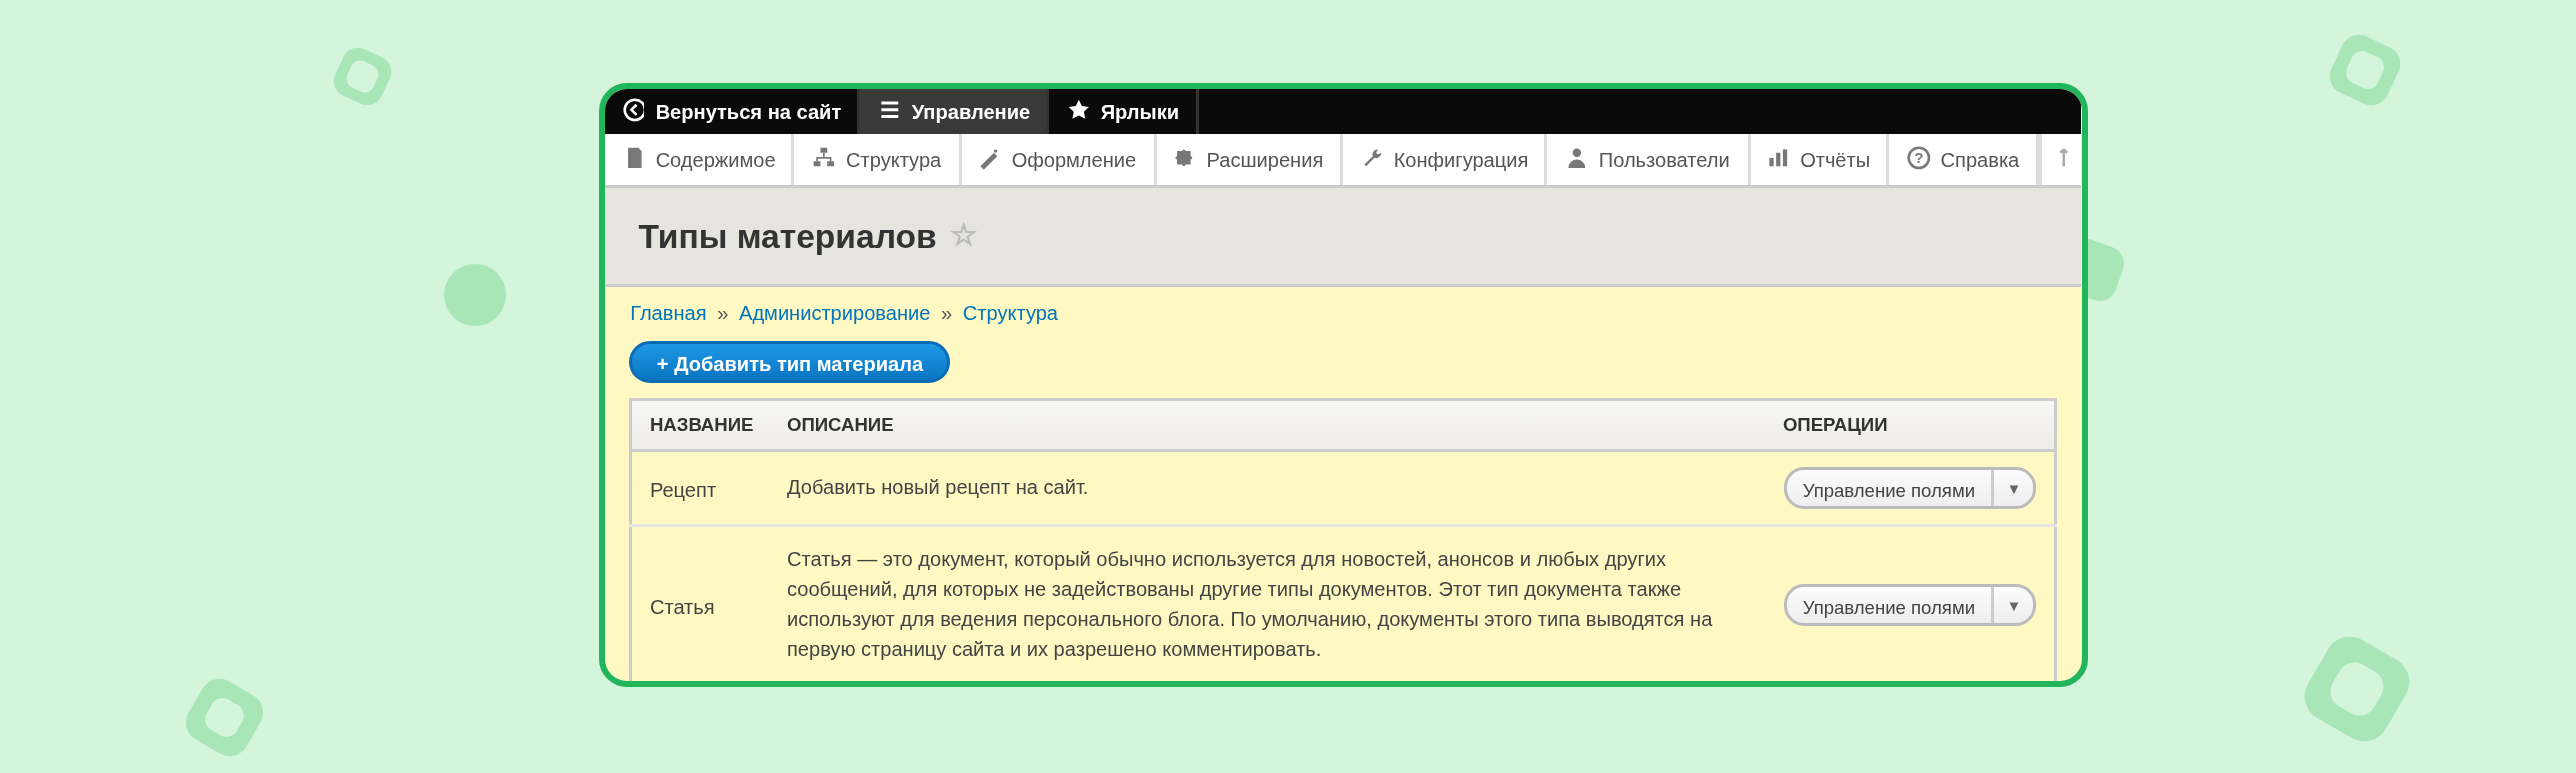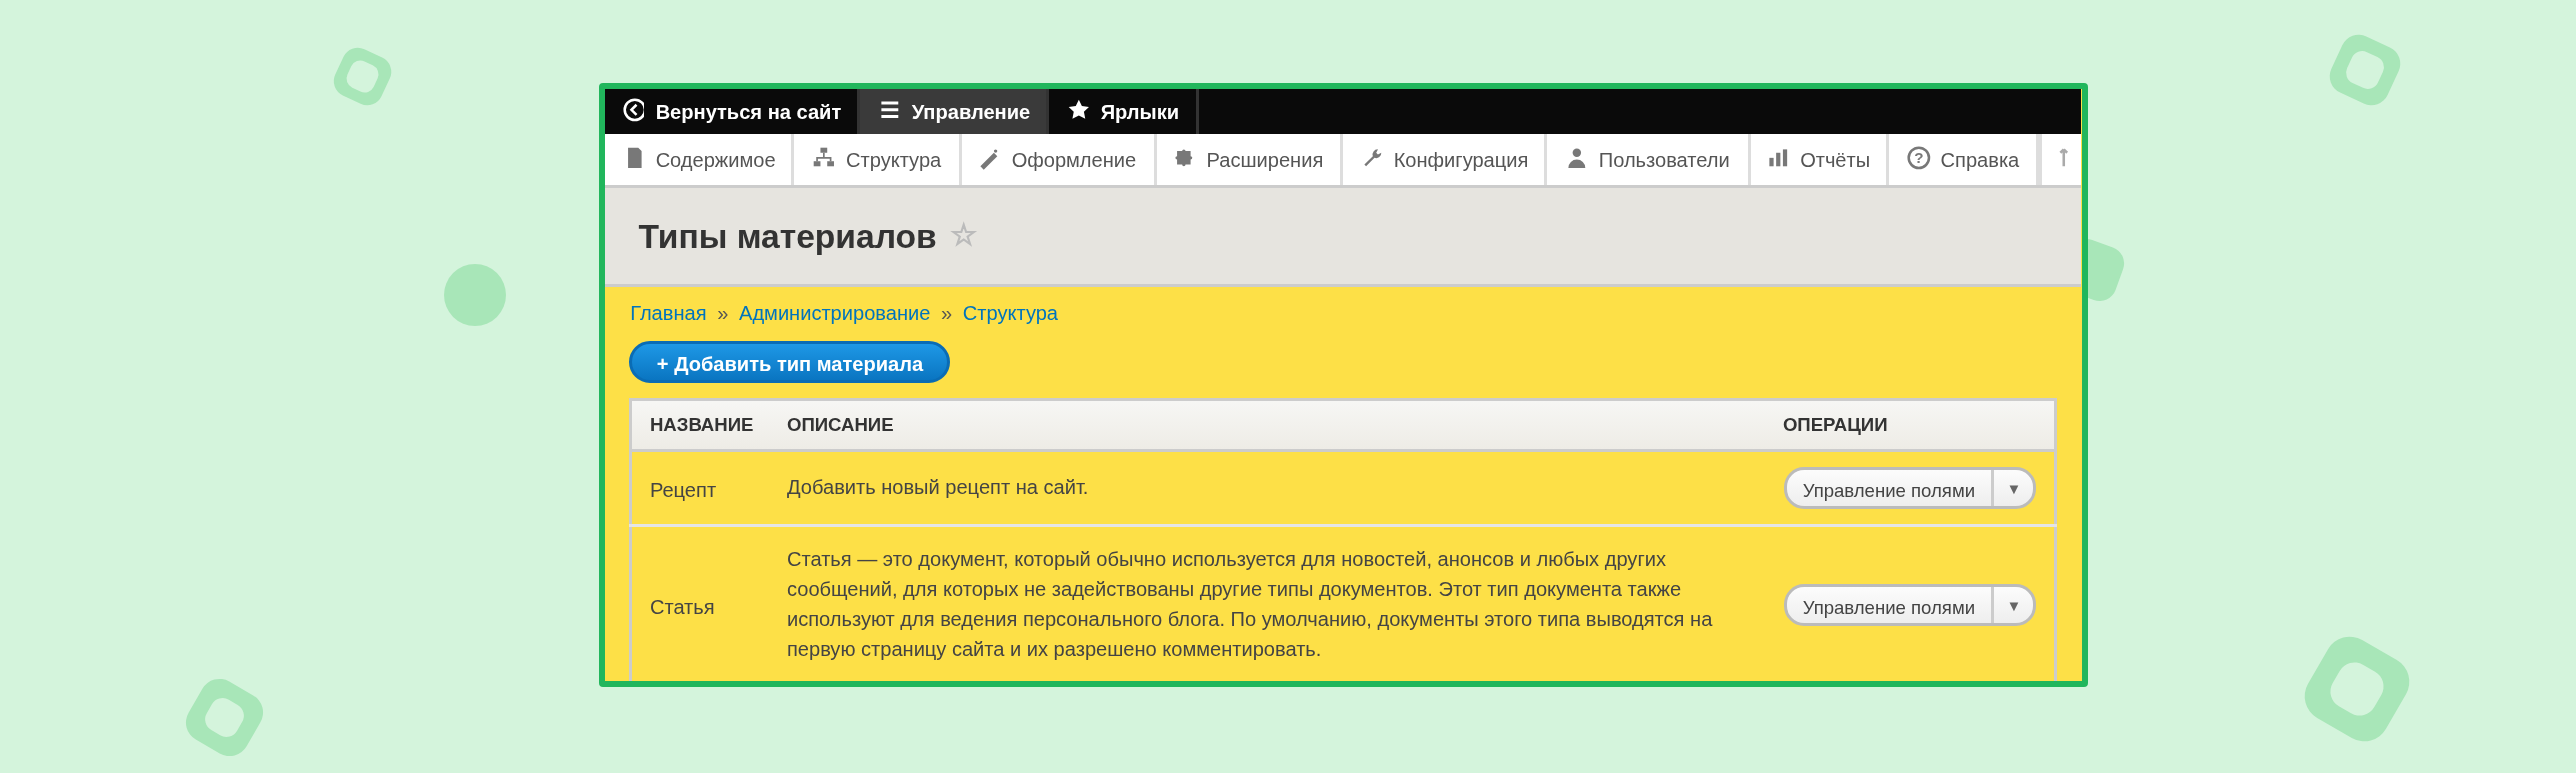--- a/index.html
+++ b/index.html
@@ -9,21 +9,21 @@
 .sq1::after{content:"";position:absolute;inset:11.2px;background:#d4f4dc;border-radius:10px}
 .circ1{width:62px;height:62px;background:#a8e6b8;border-radius:50%;top:264px;left:444px}
 .sq2{width:67px;height:67px;background:#a8e6b8;bottom:22.5px;left:191px;transform:rotate(30deg);border-radius:19.7px}
 .sq2::after{content:"";position:absolute;inset:15.7px;background:#d4f4dc;border-radius:12.4px}
 .sq3{width:62px;height:62px;background:#a8e6b8;top:39px;right:180px;transform:rotate(25deg);border-radius:18px}
 .sq3::after{content:"";position:absolute;inset:14px;background:#d4f4dc;border-radius:11.2px}
 .sq4{width:56px;height:56px;background:#a8e6b8;top:242px;right:455px;transform:rotate(20deg);border-radius:17px}
 .sq5{width:90px;height:90px;background:#a8e6b8;bottom:39px;right:174px;transform:rotate(30deg);border-radius:25px}
 .sq5::after{content:"";position:absolute;inset:21.4px;background:#d4f4dc;border-radius:17px}
 
-.window{position:absolute;top:83px;left:599px;width:1489px;height:604px;background:#fde047;border:6.2px solid #21b65c;border-radius:4px;overflow:hidden}
+.window{position:absolute;top:83px;left:599px;width:1489px;height:604px;background:#fef9c3;border:6.2px solid #21b65c;border-radius:28px;overflow:hidden}
 .scale{transform:scale(3);transform-origin:top left;width:492px}
 
 .topbar{background:#0a0a0a;height:14.6px;display:flex;align-items:stretch;color:#fff;font-size:6.7px;font-weight:bold}
 .topbar-item{display:flex;align-items:center;padding:0 5.6px;gap:3.4px;cursor:pointer;border-right:0.6px solid #333}
 .topbar-item.active{background:#3a3a3a}
 .ico{display:inline-flex;width:7.9px;height:7.9px;align-items:center;justify-content:center}
 
 .toolbar{background:#fff;height:18px;display:flex;align-items:stretch;border-bottom:0.6px solid #ccc;font-size:6.7px;color:#555}
 .toolbar-item{display:flex;align-items:center;padding:0 5.6px;gap:3.4px;cursor:pointer;border-right:0.6px solid #ddd}
 .toolbar-spacer{flex:1}

